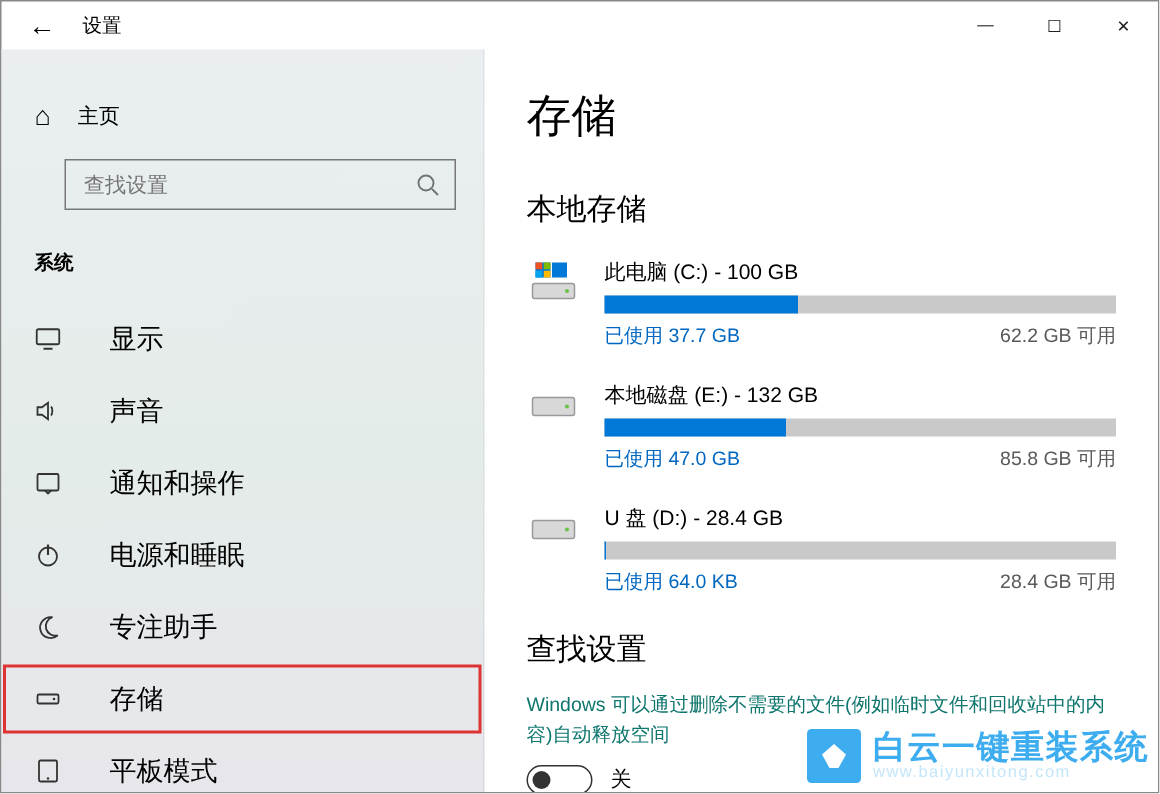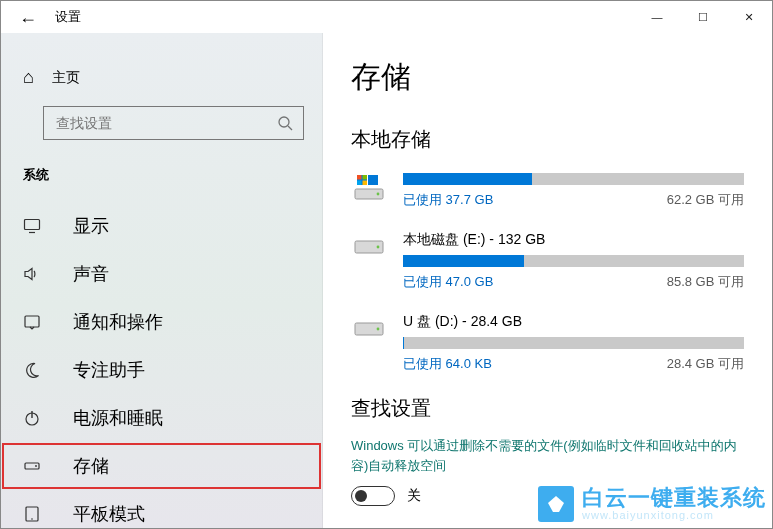--- a/index.html
+++ b/index.html
@@ -127,34 +127,34 @@
               <rect x="2" y="3" width="14" height="11" rx="1" fill="none" stroke="#333" stroke-width="1.2"></rect>
               <path d="M7 14l2 2 2-2" fill="none" stroke="#333" stroke-width="1.2"></path>
             </svg>
         </span>
         <span>通知和操作</span>
       </div>
 
       <div class="nav-item">
         <span class="nav-icon">
           <svg viewBox="0 0 18 18">
-              <path d="M12 2.5a7 7 0 1 0 3.5 12A6 6 0 0 1 12 2.5z" fill="none" stroke="#333" stroke-width="1.2"></path>
-            </svg>
-        </span>
-        <span>专注助手</span>
-      </div>
-
-      <div class="nav-item">
-        <span class="nav-icon">
-          <svg viewBox="0 0 18 18">
               <circle cx="9" cy="10" r="6" fill="none" stroke="#333" stroke-width="1.2"></circle>
               <line x1="9" y1="2" x2="9" y2="9" stroke="#333" stroke-width="1.4"></line>
             </svg>
         </span>
         <span>电源和睡眠</span>
+      </div>
+
+      <div class="nav-item">
+        <span class="nav-icon">
+          <svg viewBox="0 0 18 18">
+              <path d="M12 2.5a7 7 0 1 0 3.5 12A6 6 0 0 1 12 2.5z" fill="none" stroke="#333" stroke-width="1.2"></path>
+            </svg>
+        </span>
+        <span>专注助手</span>
       </div>
 
       <div class="nav-item highlight">
         <span class="nav-icon">
           <svg viewBox="0 0 18 18">
               <rect x="2" y="6" width="14" height="6" rx="1" fill="none" stroke="#333" stroke-width="1.2"></rect>
               <circle cx="13" cy="9" r="0.9" fill="#333"></circle>
             </svg>
         </span>
         <span>存储</span>
@@ -181,20 +181,21 @@
                 <rect x="4" y="16" width="28" height="10" rx="1.5" fill="#d8d8d8" stroke="#999"></rect>
                 <circle cx="27" cy="21" r="1.4" fill="#6cc24a"></circle>
                 <rect x="6" y="2" width="10" height="10" fill="#0078d7"></rect>
                 <rect x="17" y="2" width="10" height="10" fill="#0078d7"></rect>
                 <rect x="6" y="2" width="4.5" height="4.5" fill="#f25022"></rect>
                 <rect x="11.5" y="2" width="4.5" height="4.5" fill="#7fba00"></rect>
                 <rect x="6" y="7.5" width="4.5" height="4.5" fill="#00a4ef"></rect>
                 <rect x="11.5" y="7.5" width="4.5" height="4.5" fill="#ffb900"></rect>
               </svg></div>
             <div class="drive-body">
+              <div class="drive-title">此电脑 (C:) - 100 GB</div>
               <div class="bar">
                 <div class="fill" style="width:37.7%"></div>
               </div>
               <div class="bar-row">
                 <span class="link">已使用 37.7 GB</span>
                 <span class="avail">62.2 GB 可用</span>
               </div>
             </div>
           </div>
           <div class="drive">

